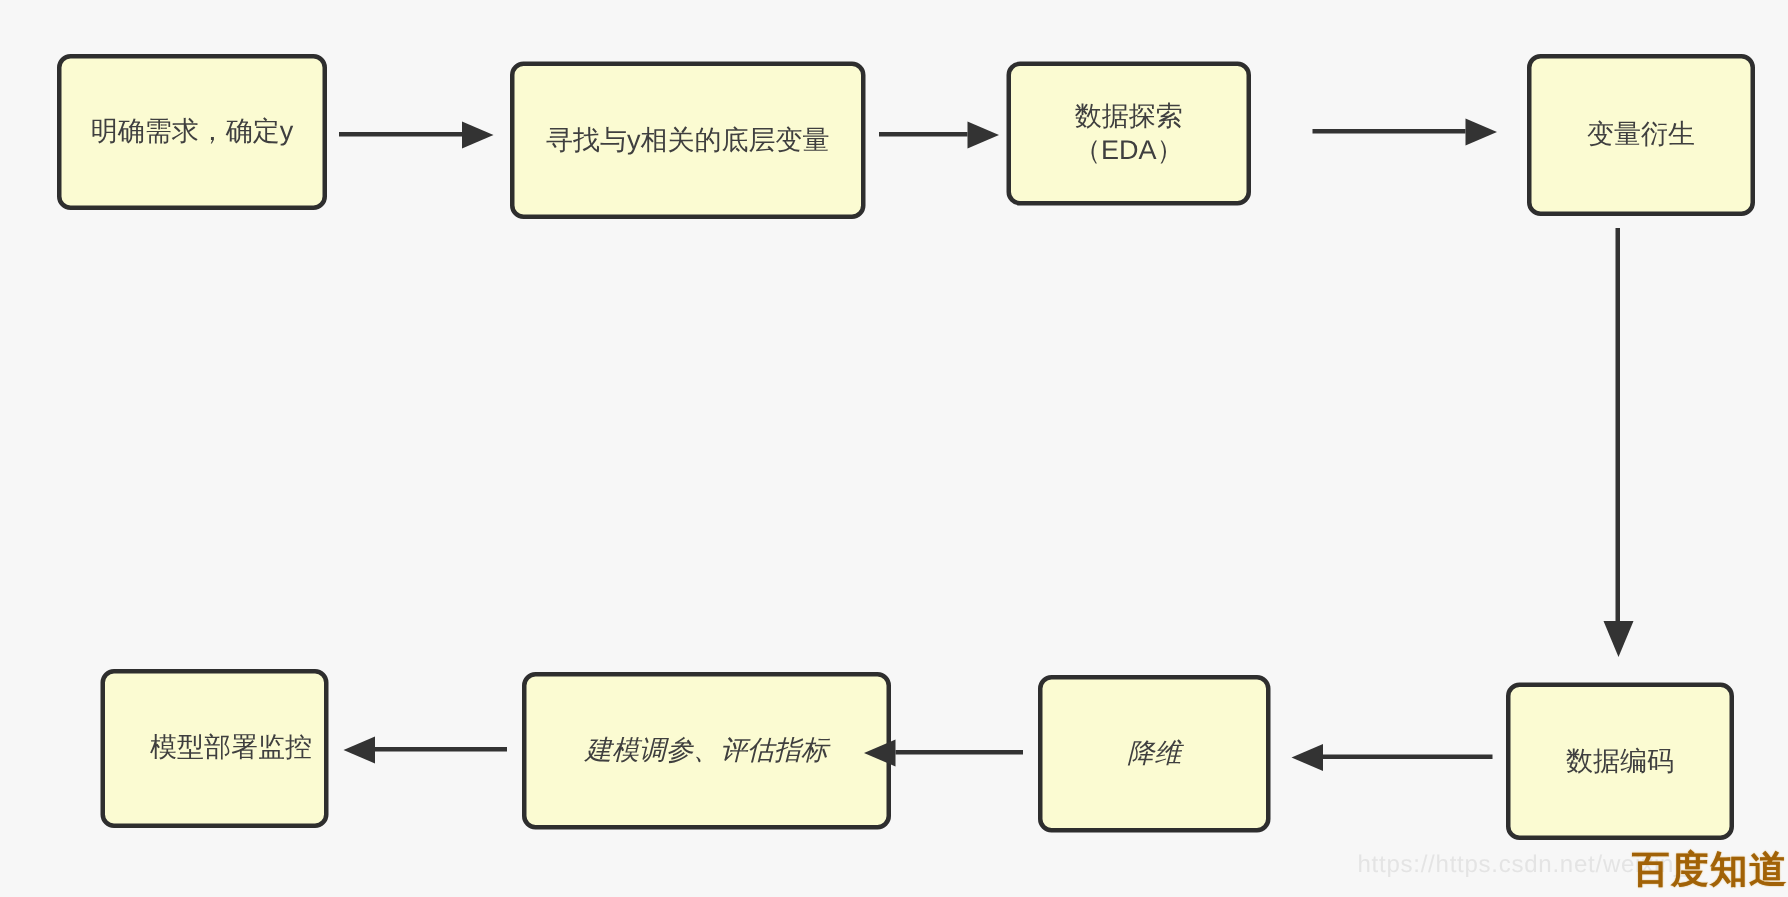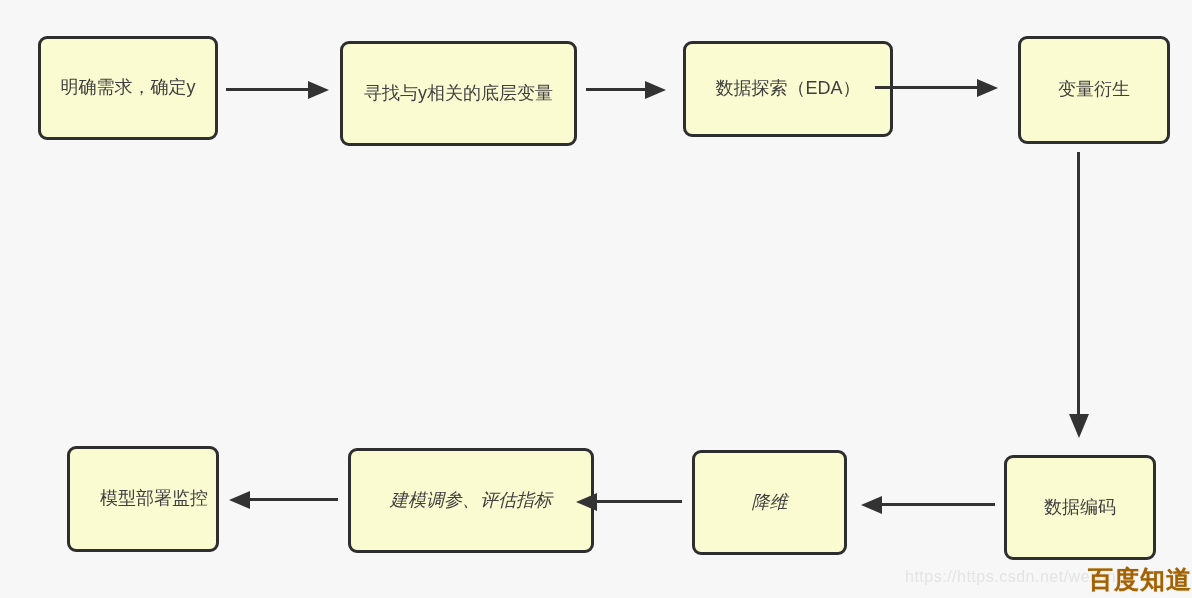--- a/index.html
+++ b/index.html
@@ -104,21 +104,21 @@
 <div class="canvas">
 
   <div class="node" style="left:38px;  top:36px;  width:180px; height:104px;">
     <span>明确需求，确定y</span>
   </div>
 
   <div class="node" style="left:340px; top:41px;  width:237px; height:105px;text-align:center;">
     <span>寻找与y相关的底层变量</span>
   </div>
 
-  <div class="node" style="left:671px; top:41px;  width:210px; height:96px;margin-left:12px;">
+  <div class="node" style="left:671px; top:41px;  width:163px; height:96px;">
     <span>数据探索（EDA）</span>
   </div>
 
   <div class="node" style="left:1018px; top:36px; width:152px; height:108px;">
     <span>变量衍生</span>
   </div>
 
   <div class="node" style="left:1004px; top:455px; width:152px; height:105px;justify-content:center;">
     <span>数据编码</span>
   </div>

